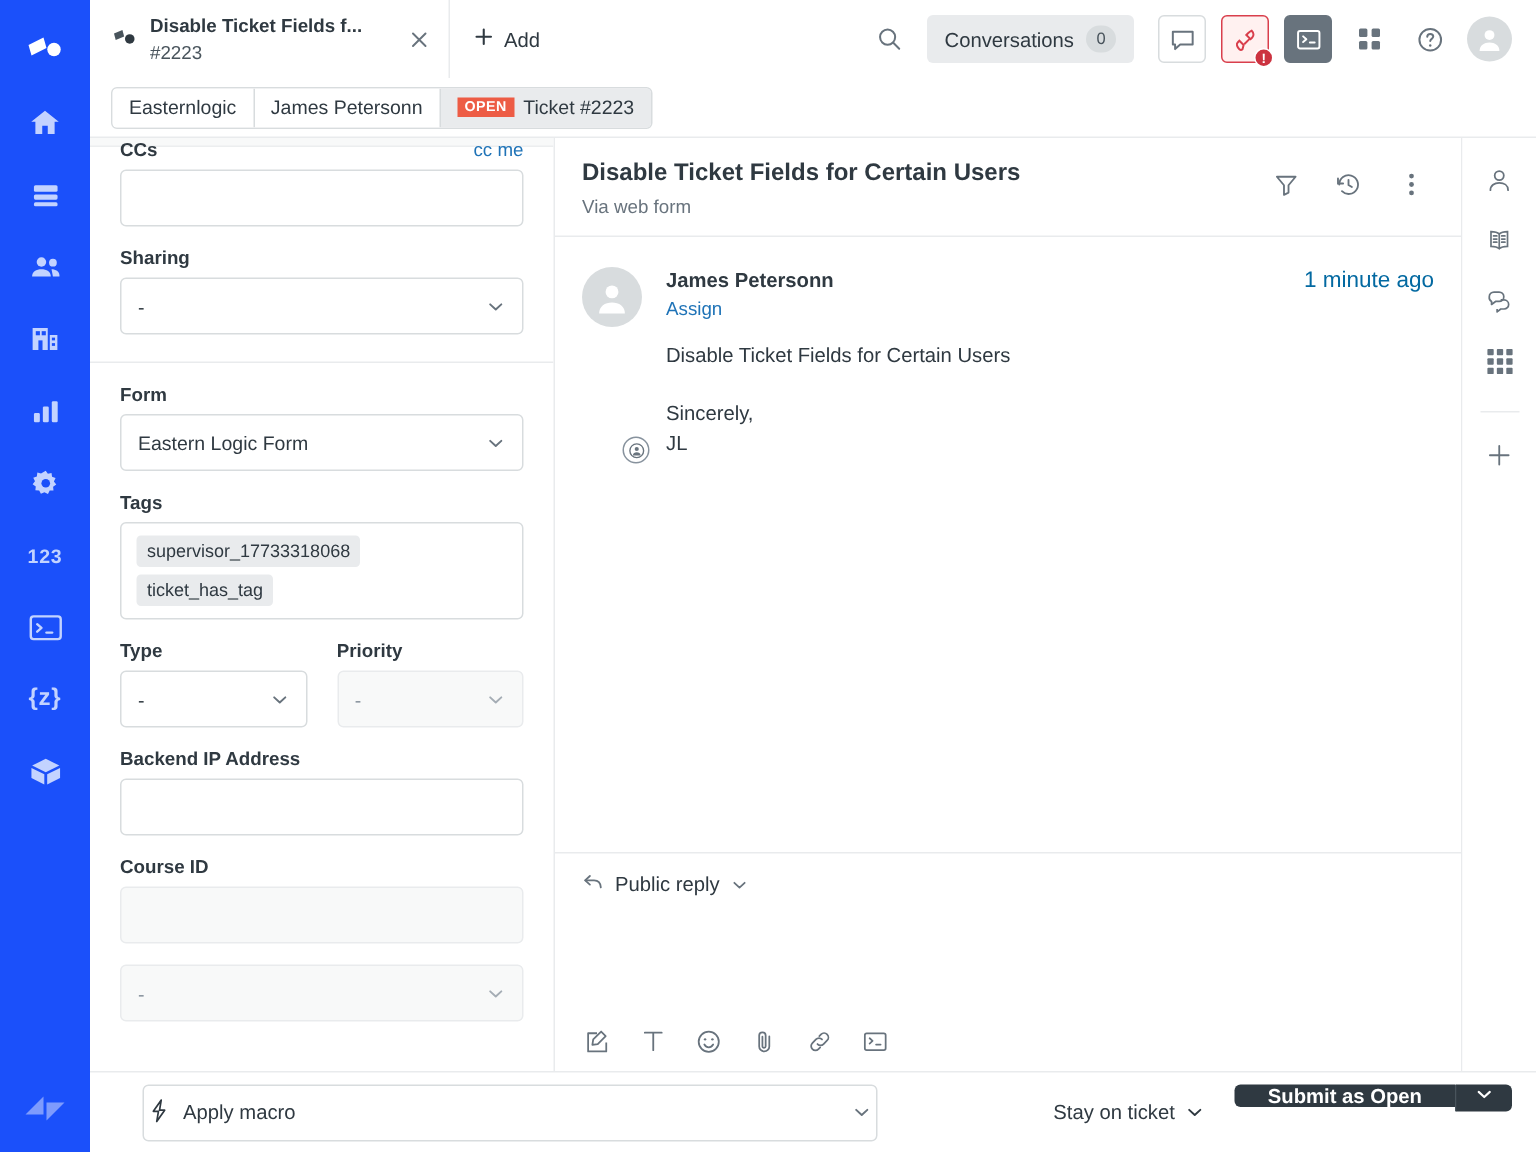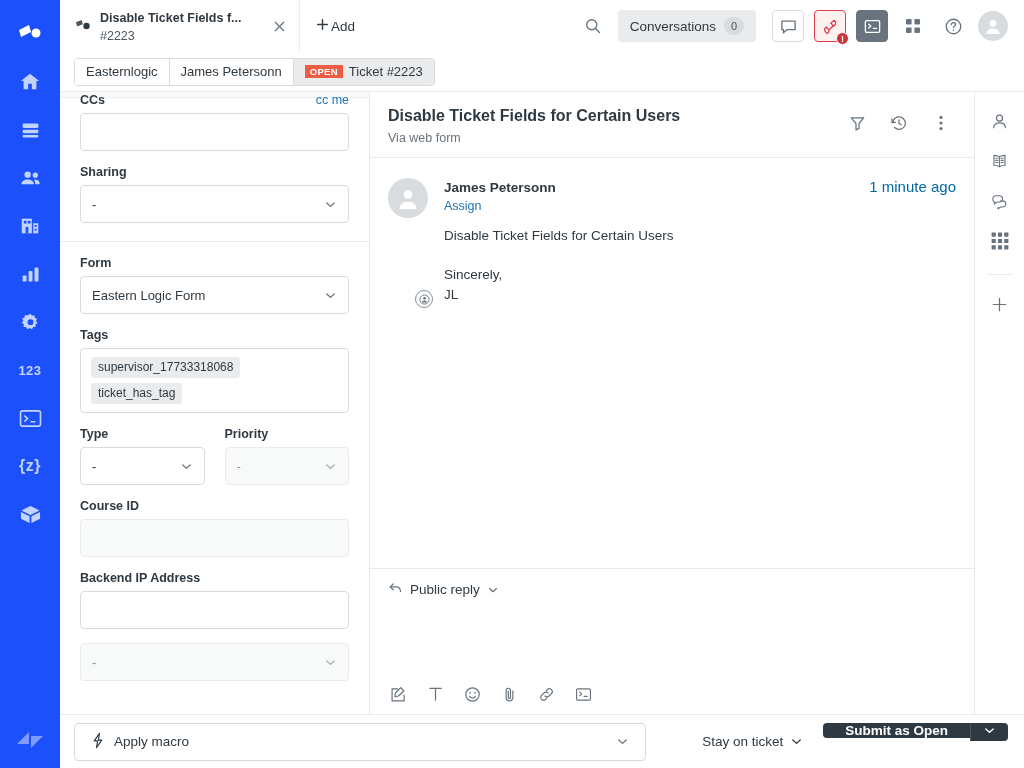--- a/index.html
+++ b/index.html
@@ -61,21 +61,21 @@
   .tab-title {
     font-size: 12.5px; font-weight: bold; color: #2f3941;
     white-space: nowrap; overflow: hidden; text-overflow: ellipsis;
   }
   .tab-sub { font-size: 12.5px; color: #49545c; margin-top: 1px; }
   .tab-close {
     flex: 0 0 20px; display: flex; align-items: center; justify-content: center;
     color: #68737d; cursor: pointer;
   }
   .add-btn {
-    display: flex; align-items: center; gap: 2px;
+    display: flex; align-items: center; gap: 7px;
     padding: 0 16px; color: #2f3941; font-size: 13.5px;
     cursor: pointer;
   }
   .topbar-spacer { flex: 1 1 auto; }
   .topbar-right {
     display: flex; align-items: center; gap: 10px; padding-right: 16px;
   }
   .icon-btn {
     width: 30px; height: 30px; display: flex; align-items: center; justify-content: center;
     color: #68737d; cursor: pointer; border-radius: 4px;
@@ -267,24 +267,24 @@
   .rail-div { width: 26px; height: 1px; background: #e9ebed; margin: 8px 0; }
 
   
   .footer {
     height: 54px; flex: 0 0 54px;
     background: #fff; border-top: 1px solid #e9ebed;
     display: flex; align-items: center;
     padding: 0 16px 0 14px; gap: 14px;
   }
   .macro-select {
-    width: 572px; height: 38px;
+    width: 490px; height: 38px;
     border: 1px solid #d8dcde; border-radius: 4px; background: #fff;
-    display: flex; align-items: center; padding: 0 16px;
-    font-size: 13.5px; color: #2f3941; cursor: pointer; gap: 9px;
+    display: flex; align-items: center; padding: 0 3px;
+    font-size: 13.5px; color: #2f3941; cursor: pointer; gap: 9px; margin-left: 21px;
   }
   .macro-select .chev { margin-left: auto; color: #68737d; display: flex; }
   .footer-spacer { flex: 1 1 auto; }
   .stay-btn {
     display: flex; align-items: center; gap: 7px;
     font-size: 13.5px; color: #2f3941; cursor: pointer; padding: 0 6px;
   }
   .stay-btn .chev { color: #2f3941; display: flex; }
   .submit-group { display: flex; align-items: flex-start; height: 38px; }
   .submit-btn {
@@ -575,27 +575,27 @@
                 <span class="chev">
                   <svg width="13" height="13" viewBox="0 0 14 14" fill="none" stroke="currentColor" stroke-width="1.4" stroke-linecap="round" stroke-linejoin="round">
                       <path d="M3 5.3l4 3.7 4-3.7"></path>
                     </svg>
                 </span>
               </div>
             </div>
           </div>
 
           <div class="fgroup">
+            <span class="flabel">Backend IP Address</span>
+            <input class="finput" type="text" style="">
+          </div>
+
+          <div class="fgroup">
             <span class="flabel">Course ID</span>
             <input class="finput muted" type="text" style="">
-          </div>
-
-          <div class="fgroup">
-            <span class="flabel">Backend IP Address</span>
-            <input class="finput" type="text" style="">
           </div>
 
           <div class="fgroup">
             <div class="fselect muted">
               <span>-</span>
               <span class="chev">
                 <svg width="13" height="13" viewBox="0 0 14 14" fill="none" stroke="currentColor" stroke-width="1.4" stroke-linecap="round" stroke-linejoin="round">
                     <path d="M3 5.3l4 3.7 4-3.7"></path>
                   </svg>
               </span>

